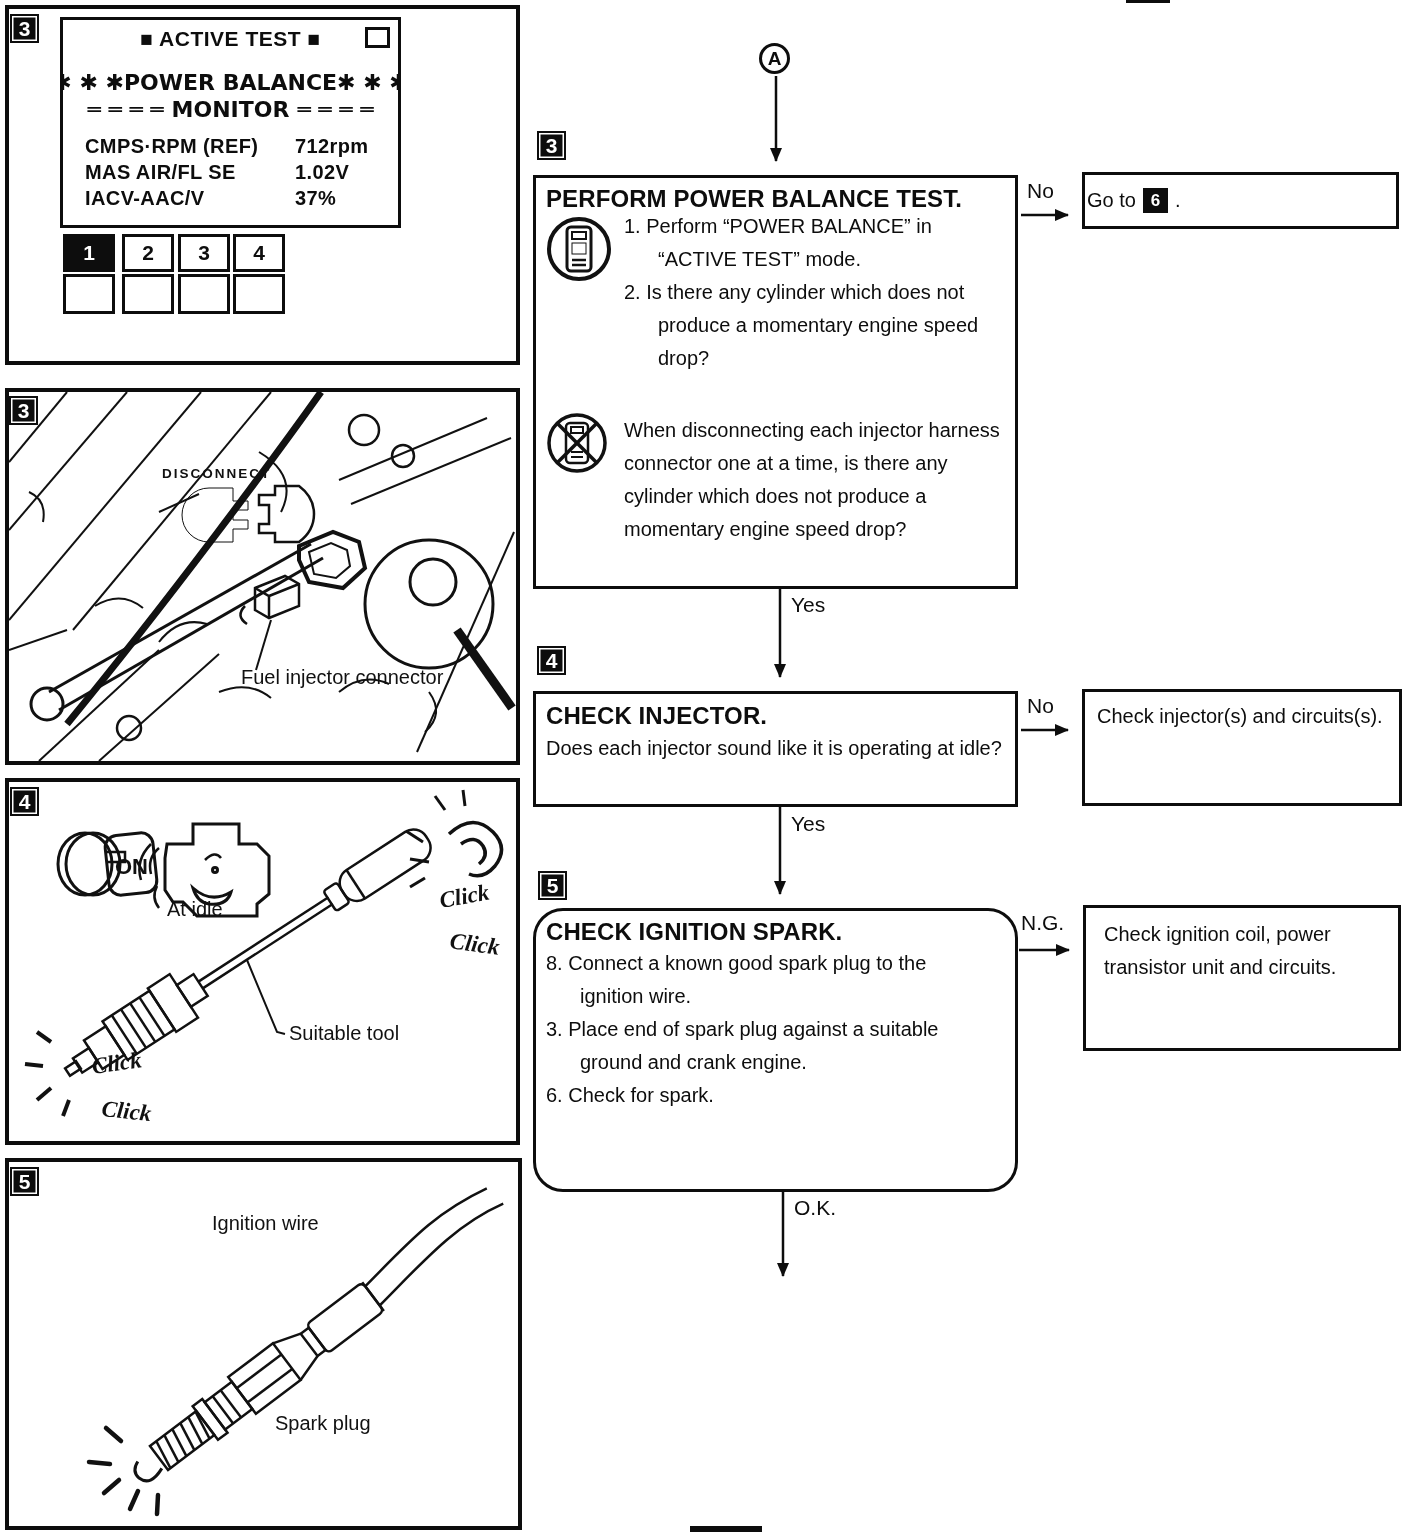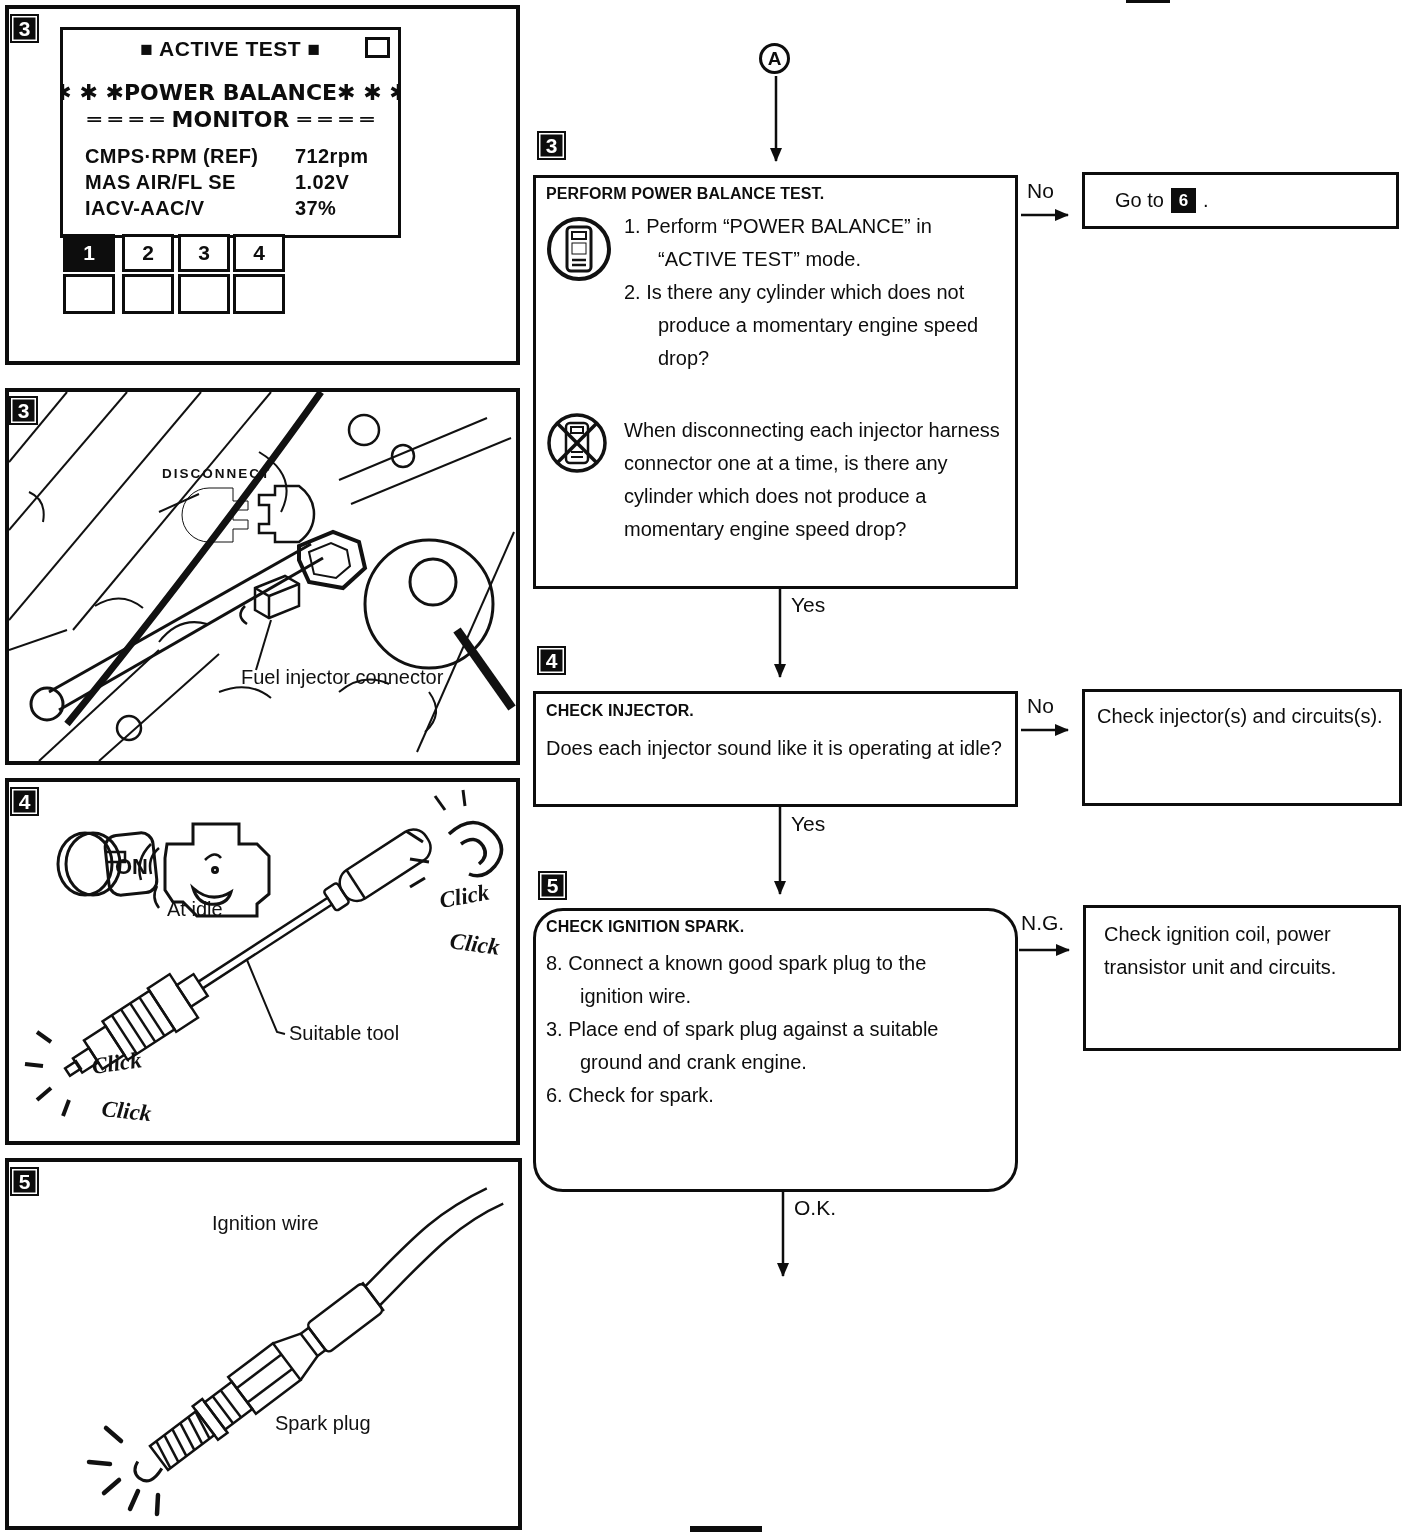--- a/index.html
+++ b/index.html
@@ -6,45 +6,45 @@
   .canvas{position:relative;width:1408px;height:1532px;background:#ffffff;overflow:hidden;
           font-family:"Liberation Sans","DejaVu Sans",sans-serif;color:#0d0d0d;}
   .panel{position:absolute;border:4px solid #0d0d0d;background:#fff;box-sizing:border-box;}
   .fbox{position:absolute;border:3.5px solid #0d0d0d;background:#fff;box-sizing:border-box;}
   .badge{position:absolute;width:29px;height:29px;background:#0d0d0d;color:#fff;
          font-weight:bold;font-size:21px;display:flex;align-items:center;justify-content:center;
          box-shadow:inset 0 0 0 2px #0d0d0d, inset 0 0 0 3.5px #ffffff;z-index:5;}
   .badge-inline{display:inline-flex;width:25px;height:25px;background:#0d0d0d;color:#fff;
          font-weight:bold;font-size:17px;align-items:center;justify-content:center;margin:0 7px;}
   
-  .crt{position:absolute;left:51px;top:18px;width:341px;height:211px;border:3.5px solid #0d0d0d;box-sizing:border-box;overflow:hidden;}
+  .crt{position:absolute;left:51px;top:8px;width:341px;height:211px;border:3.5px solid #0d0d0d;box-sizing:border-box;overflow:hidden;}
   .crt-head{position:absolute;left:0;top:7px;width:100%;text-align:center;font-weight:bold;font-size:21px;letter-spacing:.5px;}
   .crt-corner{position:absolute;right:8px;top:7px;width:25px;height:21px;border:3px solid #0d0d0d;box-sizing:border-box;}
   .crt-stars{position:absolute;left:0;top:50px;width:100%;display:flex;justify-content:center;
              font-weight:bold;font-size:22px;white-space:nowrap;font-family:"DejaVu Sans",sans-serif;}
   .crt-monitor{position:absolute;left:0;top:77px;width:100%;display:flex;justify-content:center;gap:8px;
              font-weight:bold;font-size:22px;white-space:nowrap;font-family:"DejaVu Sans",sans-serif;}
   .crt-row{position:absolute;left:22px;right:10px;font-weight:bold;font-size:20px;letter-spacing:.4px;}
   .crt-val{position:absolute;left:210px;top:0;}
   .key{position:absolute;height:38px;width:52px;border:3px solid #0d0d0d;box-sizing:border-box;
        display:flex;align-items:center;justify-content:center;font-weight:bold;font-size:21px;background:#fff;}
   .key-active{background:#0d0d0d;color:#fff;}
   .test-btn{position:absolute;left:280px;top:225px;width:112px;height:80px;border:3.5px solid #0d0d0d;box-sizing:border-box;
        display:flex;flex-direction:column;justify-content:center;padding-left:14px;font-weight:bold;font-size:21px;line-height:26px;letter-spacing:.5px;}
   
-  .ftitle{position:absolute;font-weight:bold;font-size:16px;white-space:nowrap;letter-spacing:.1px;}
+  .ftitle{position:absolute;font-weight:bold;font-size:24px;white-space:nowrap;letter-spacing:.1px;}
   .fbody{position:absolute;font-size:20px;line-height:33px;}
   .li{padding-left:34px;text-indent:-34px;}
   .or-row{position:absolute;left:0;right:0;display:flex;align-items:center;height:26px;}
   .or-line{flex:1;border-top:3px solid #0d0d0d;}
   .or-word{padding:0 12px;font-size:21px;}
   .flabel{position:absolute;font-size:21px;white-space:nowrap;}
   .conn-a{position:absolute;left:759px;top:43px;width:31px;height:31px;border:3px solid #0d0d0d;border-radius:50%;
           box-sizing:border-box;display:flex;align-items:center;justify-content:center;font-weight:bold;font-size:19px;}
-  .goto-row{display:flex;align-items:center;height:100%;padding-left:30px;font-size:20px;}
+  .goto-row{display:flex;align-items:center;height:100%;padding-left:2px;font-size:20px;}
   .overlay{position:absolute;left:0;top:0;z-index:4;pointer-events:none;}
   .art{position:absolute;left:0;top:0;}
   .art path,.art line,.art circle,.art rect,.art ellipse{stroke:#111;fill:none;}
   .art text{fill:#111;stroke:none;}
   .lbl20{font-size:20px;font-family:"Liberation Sans","DejaVu Sans",sans-serif;}
   .lbl13{font-size:13.5px;font-weight:bold;letter-spacing:2px;font-family:"Liberation Sans","DejaVu Sans",sans-serif;}
   .click{font-size:23px;font-style:italic;font-weight:bold;font-family:"Liberation Serif","DejaVu Serif",serif;}
   .smudge{position:absolute;background:#0d0d0d;}
 </style>
 </head>

